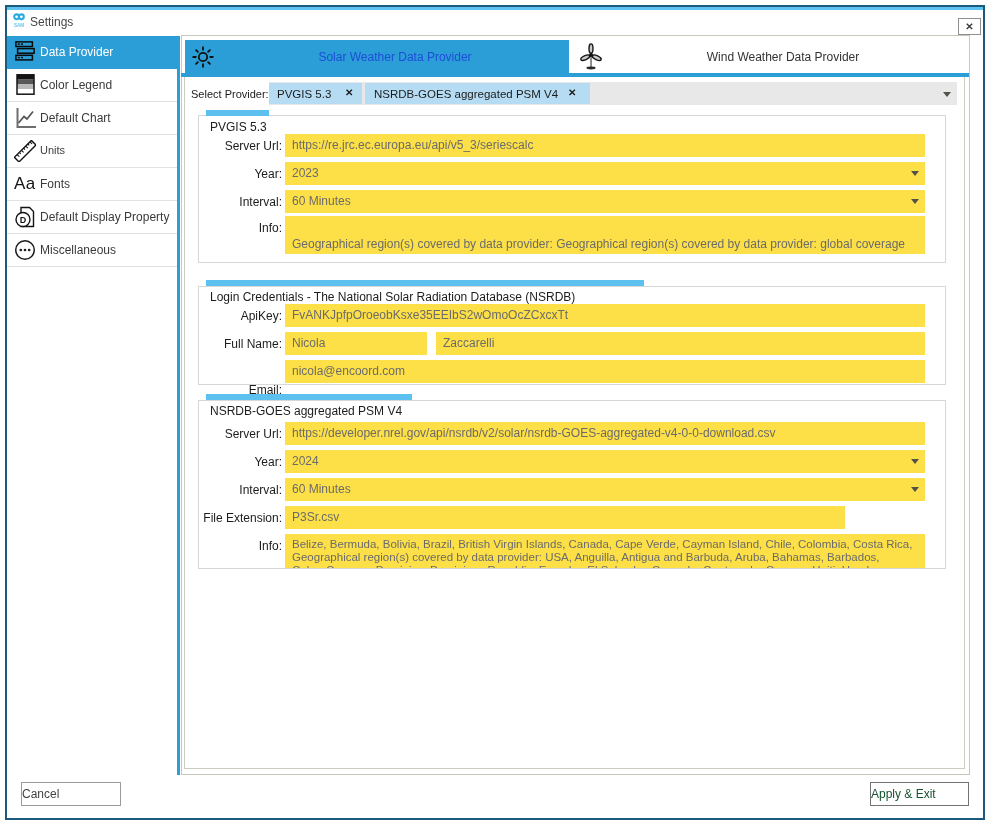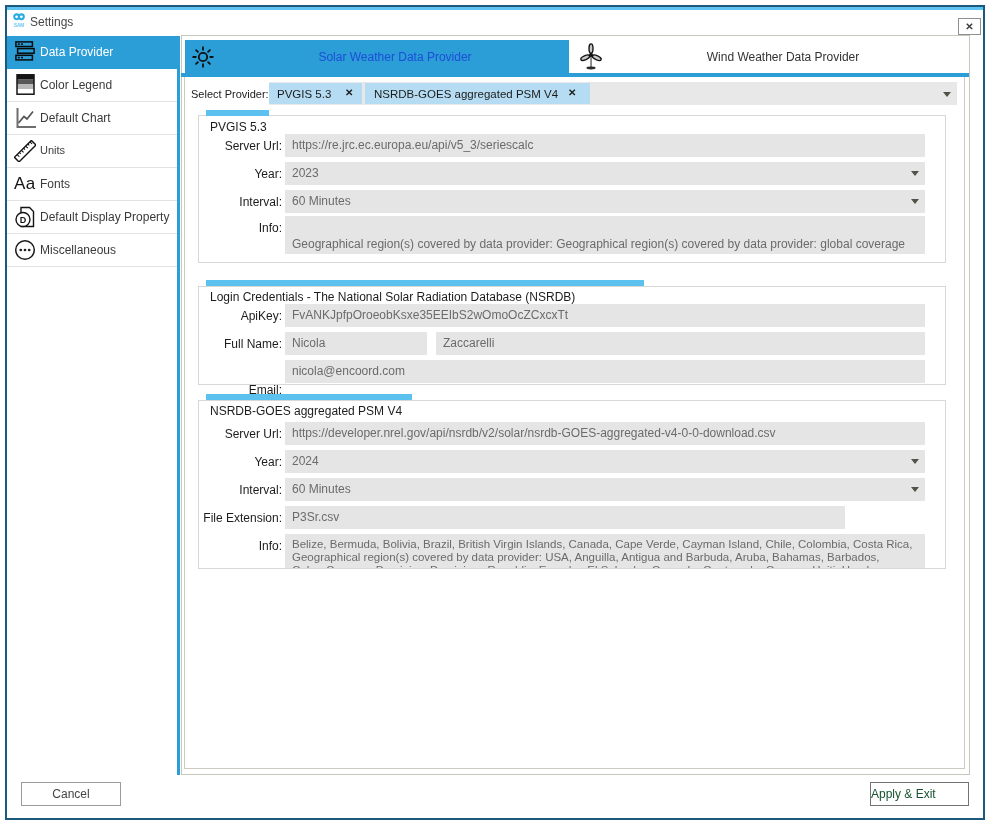--- a/index.html
+++ b/index.html
@@ -1,20 +1,20 @@
 <!DOCTYPE html>
 <html><head>
 <meta charset="utf-8">
 <style>
 *{margin:0;padding:0;box-sizing:border-box}
 html,body{width:989px;height:825px;background:#fff;font-family:"Liberation Sans",sans-serif;overflow:hidden}
 .a{position:absolute}
 body{position:relative}
 .lbl{font-size:12px;color:#1c1c1c;text-align:right}
-.field{background:#e5e5e5;font-size:12px;color:#6b6b6b;line-height:23px;padding-left:7px;white-space:nowrap;overflow:hidden}
+.field{background:#fde047;font-size:12px;color:#6b6b6b;line-height:23px;padding-left:7px;white-space:nowrap;overflow:hidden}
 .ghead{font-size:12px;color:#1c1c1c;white-space:nowrap}
 .gbox{border:1px solid #d7d7d7;background:#fff}
 .gbar{background:#5cc1ef}
 .arrow{width:0;height:0;border-left:4px solid transparent;border-right:4px solid transparent;border-top:5px solid #52524a}
 </style>
 </head>
 <body>
 
 <div class="a" style="left:5px;top:5px;width:980px;height:815px;border:2px solid #1c5a7d;background:#fff"></div>
 
@@ -186,14 +186,14 @@
 <div class="a arrow" style="left:911px;top:487px"></div>
 <div class="a lbl" style="left:196px;top:511px;width:86px">File Extension:</div>
 <div class="a field" style="left:285px;top:506px;width:560px;height:23px">P3Sr.csv</div>
 <div class="a lbl" style="left:200px;top:539px;width:82px">Info:</div>
 <div class="a field" style="left:285px;top:534px;width:640px;height:34px;line-height:13px;padding-top:4px;font-size:11.5px;white-space:normal;overflow:hidden">
 <div style="white-space:nowrap">Belize, Bermuda, Bolivia, Brazil, British Virgin Islands, Canada, Cape Verde, Cayman Island, Chile, Colombia, Costa Rica,</div>
 <div style="white-space:nowrap">Geographical region(s) covered by data provider: USA, Anguilla, Antigua and Barbuda, Aruba, Bahamas, Barbados,</div>
 <div style="white-space:nowrap">Cuba, Curacao, Dominica, Dominican Republic, Ecuador, El Salvador, Grenada, Guatemala, Guyana, Haiti, Hond</div>
 </div>
 
-<div class="a" style="left:21px;top:782px;width:100px;height:24px;border:1px solid #9b9b9b;background:#fff;text-align:center;line-height:22px;font-size:12px;color:#444">Cancel</div>
+<div class="a" style="left:21px;top:782px;width:100px;height:24px;border:1px solid #9b9b9b;background:#fff;text-align:left;line-height:22px;font-size:12px;color:#444">Cancel</div>
 <div class="a" style="left:870px;top:782px;width:99px;height:24px;border:1px solid #737373;background:#fff;line-height:22px;font-size:12px;color:#14532d">Apply &amp; Exit</div>
 
 </body></html>

